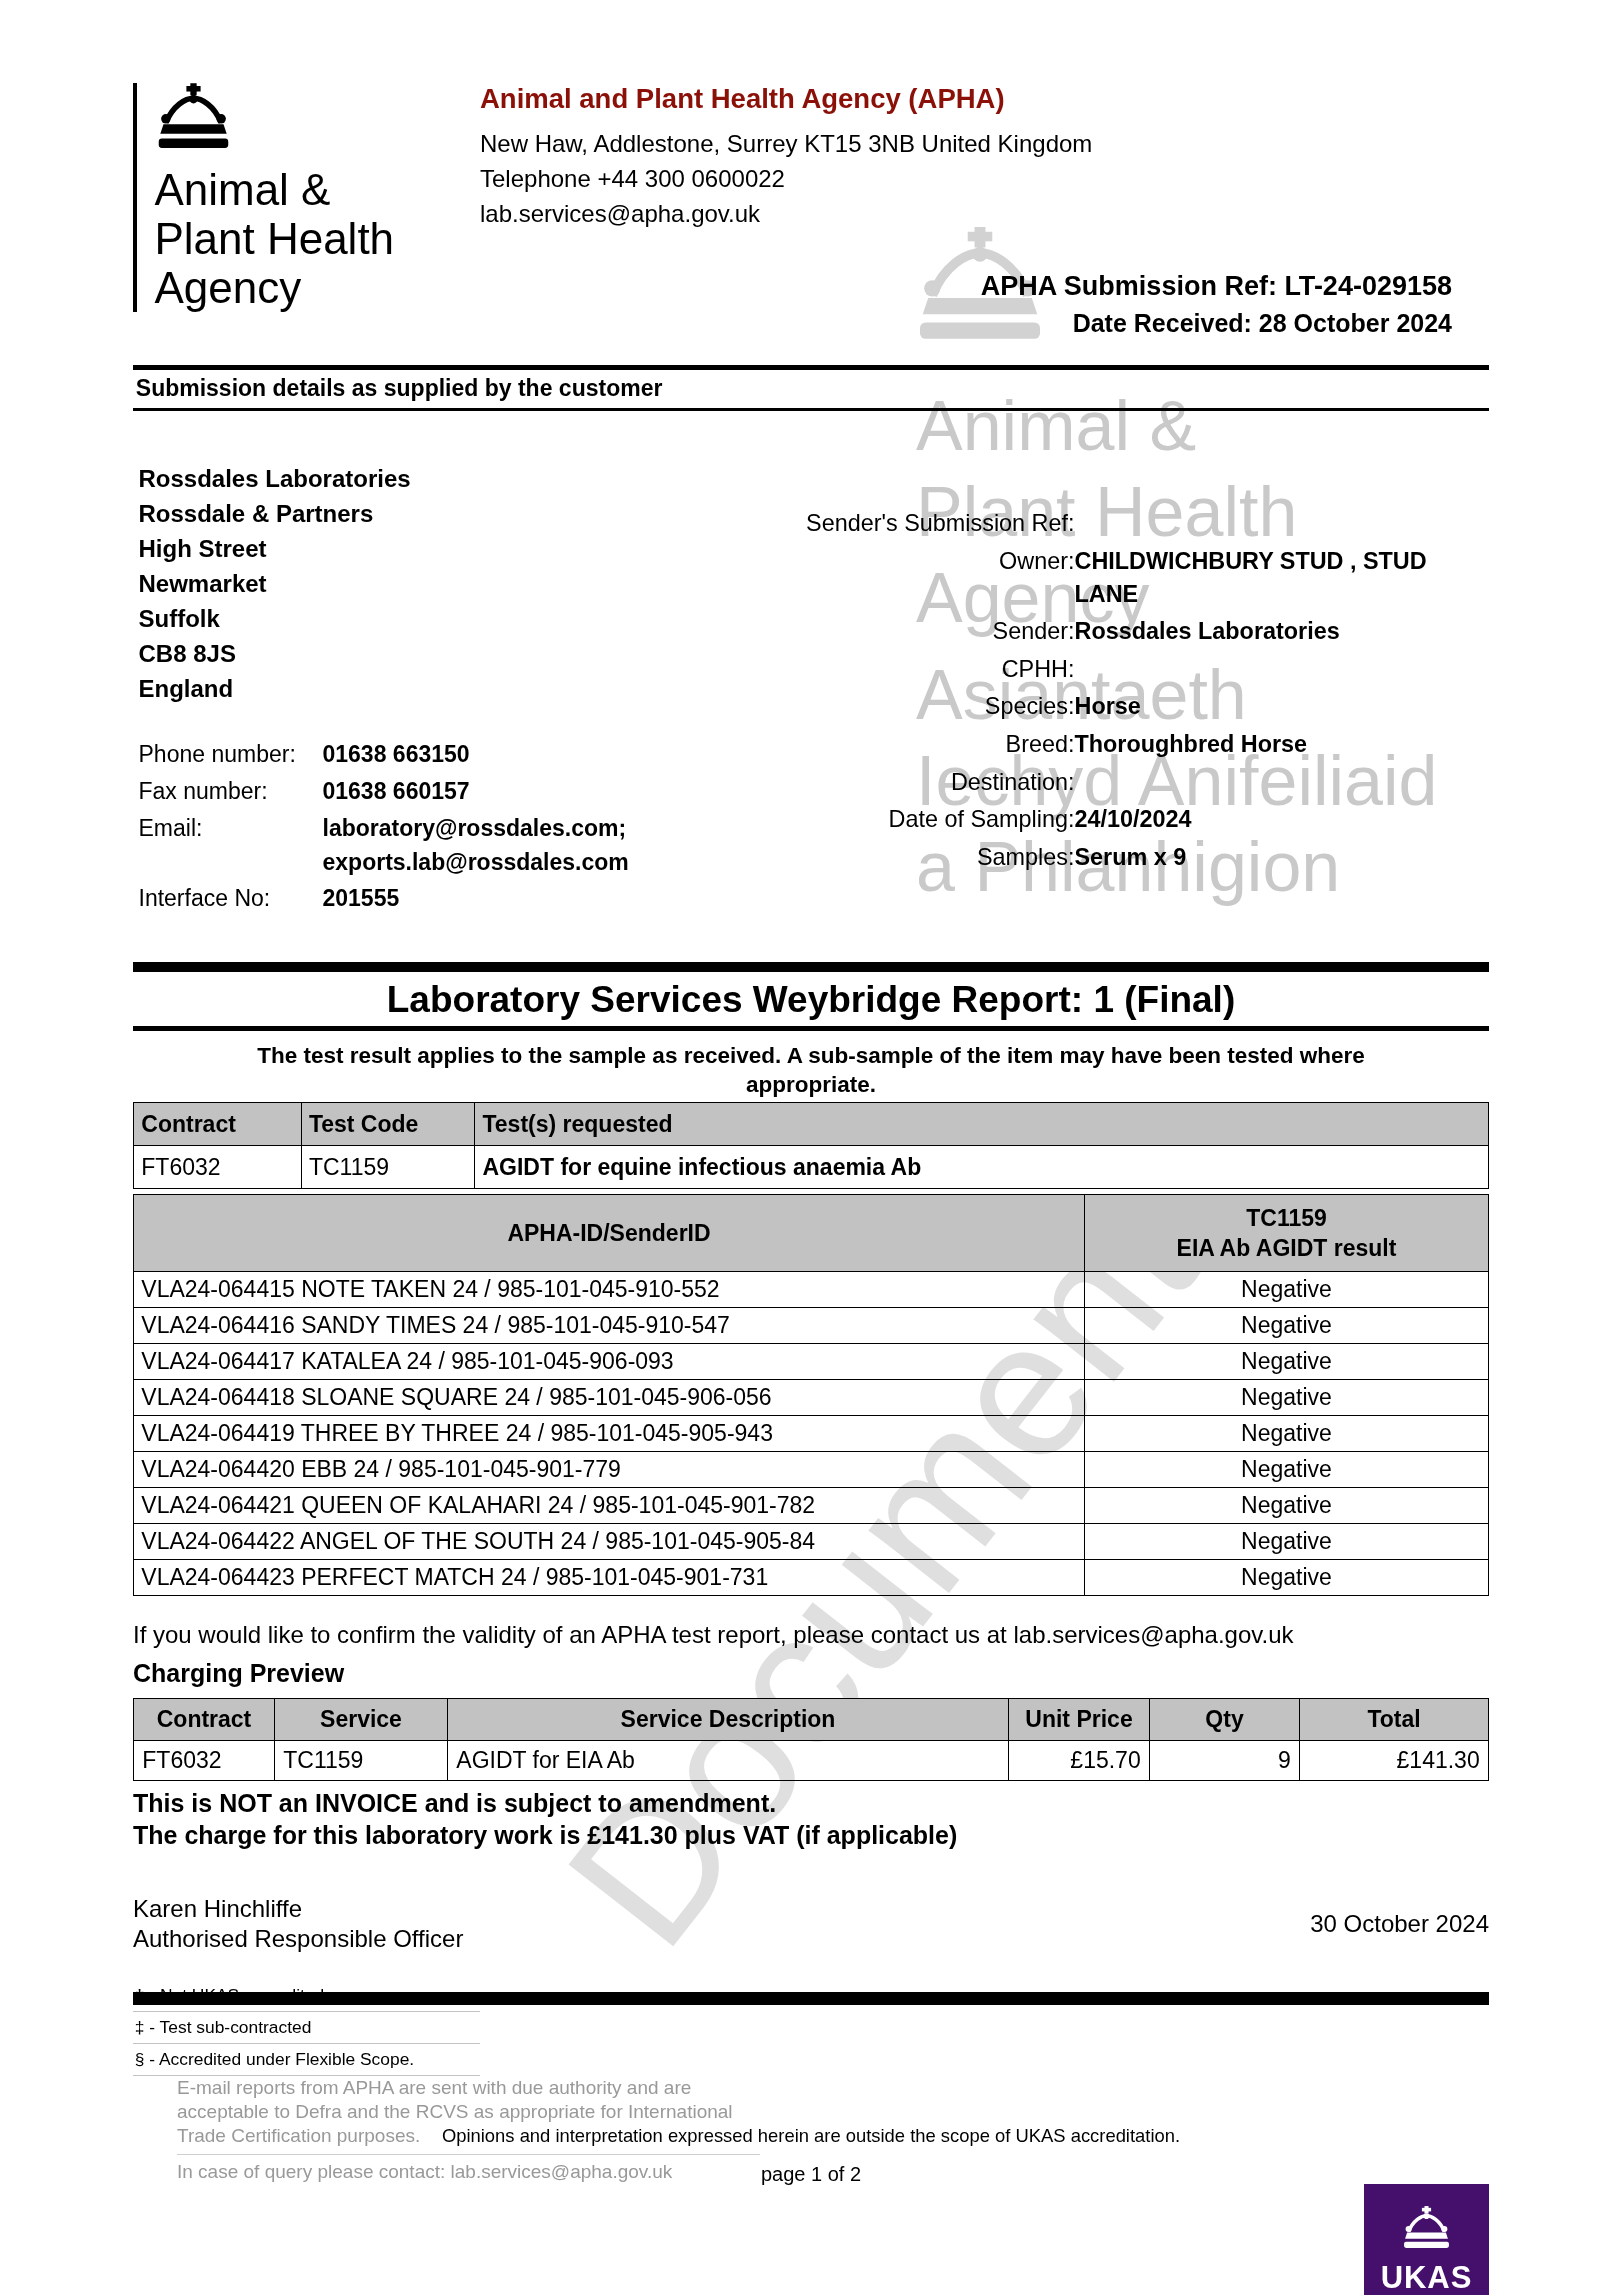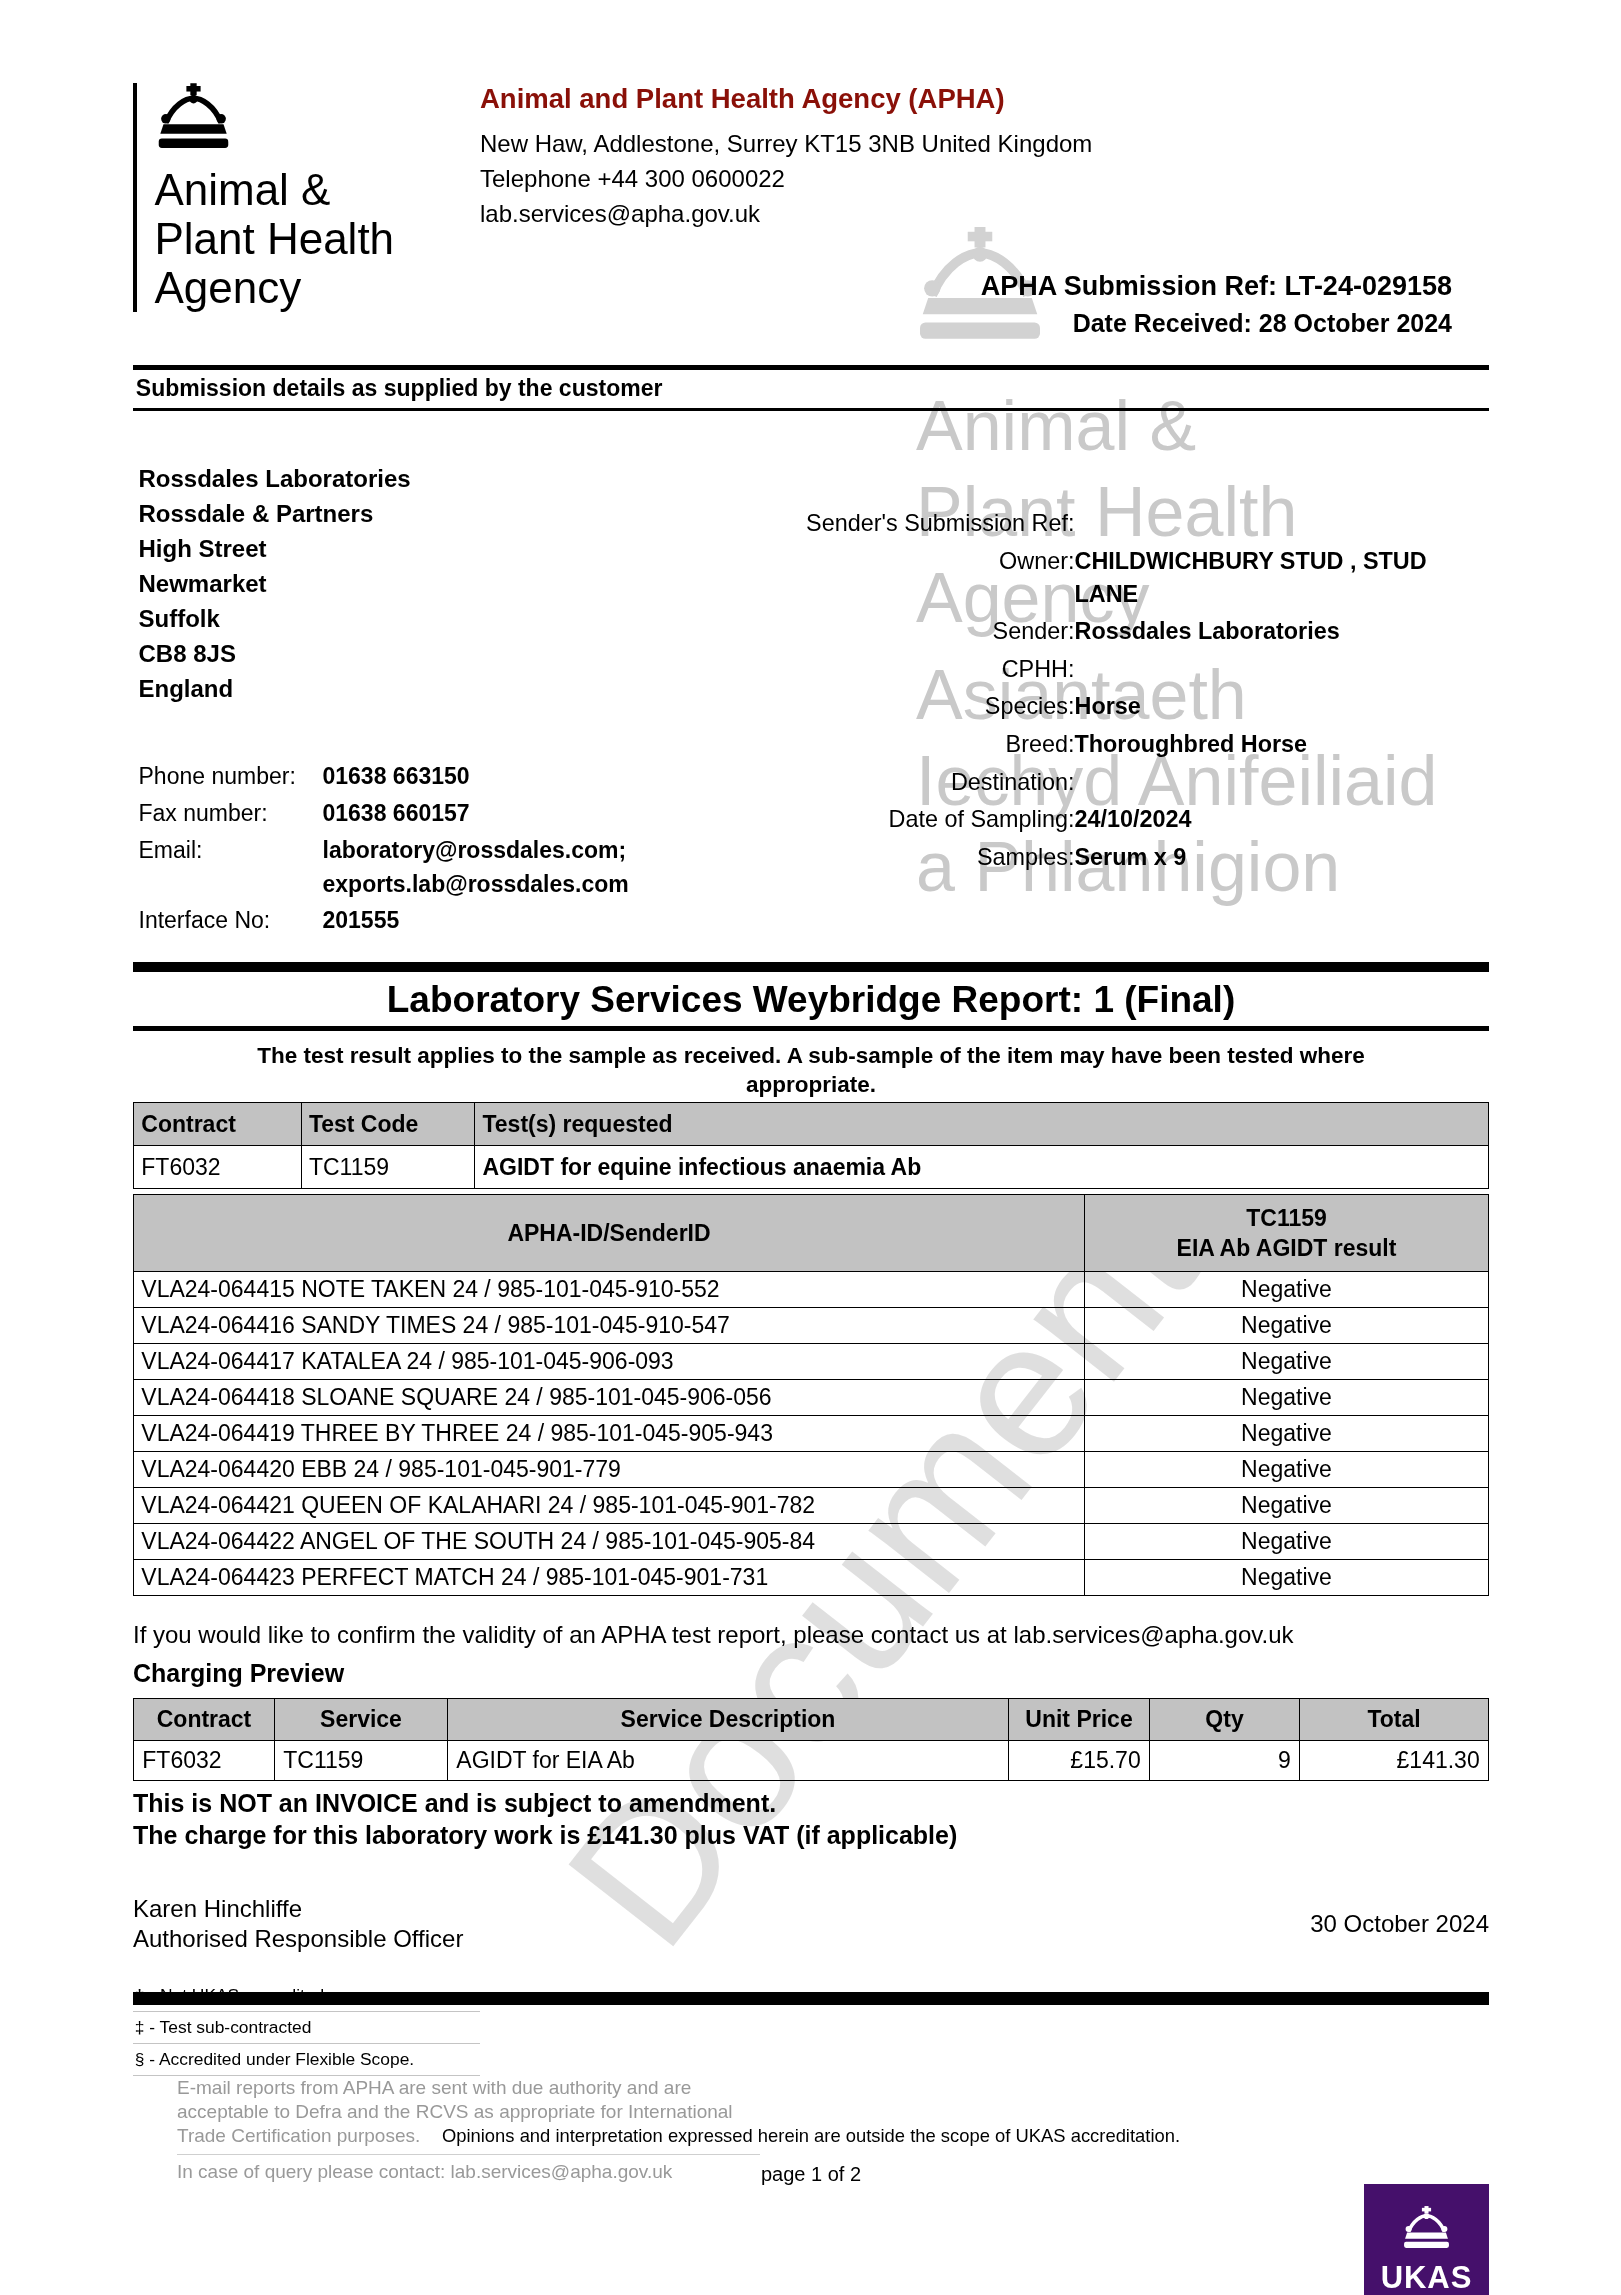--- a/index.html
+++ b/index.html
@@ -37,21 +37,21 @@
   
   .section-head { top:365px; }
   .rule-a { height:4.6px; background:#000; }
   .section-title { font-weight:bold; font-size:23px; padding:5.5px 2.8px; }
   .rule-b { height:3.7px; background:#000; }
 
   
   .details { top:461px; display:flex; }
   .details-left { width:661px; padding-left:5.5px; }
   .customer-address div { font-weight:bold; font-size:24px; line-height:35px; }
-  .contact { margin-top:53px; }
+  .contact { margin-top:31px; }
   .contact-row { display:flex; line-height:34px; margin-bottom:2.8px; }
   .contact-label { width:184px; font-size:23px; }
   .contact-value { font-weight:bold; font-size:23px; width:367px; }
   .details-right { flex:1; padding-top:46px; }
   .field-row { display:flex; margin-bottom:4.6px; line-height:33px; }
   .field-label { width:275px; text-align:right; font-size:23.4px; flex:none; }
   .field-value { font-weight:bold; font-size:23.4px; max-width:395px; }
 
   
   .report-head { top:962px; }

